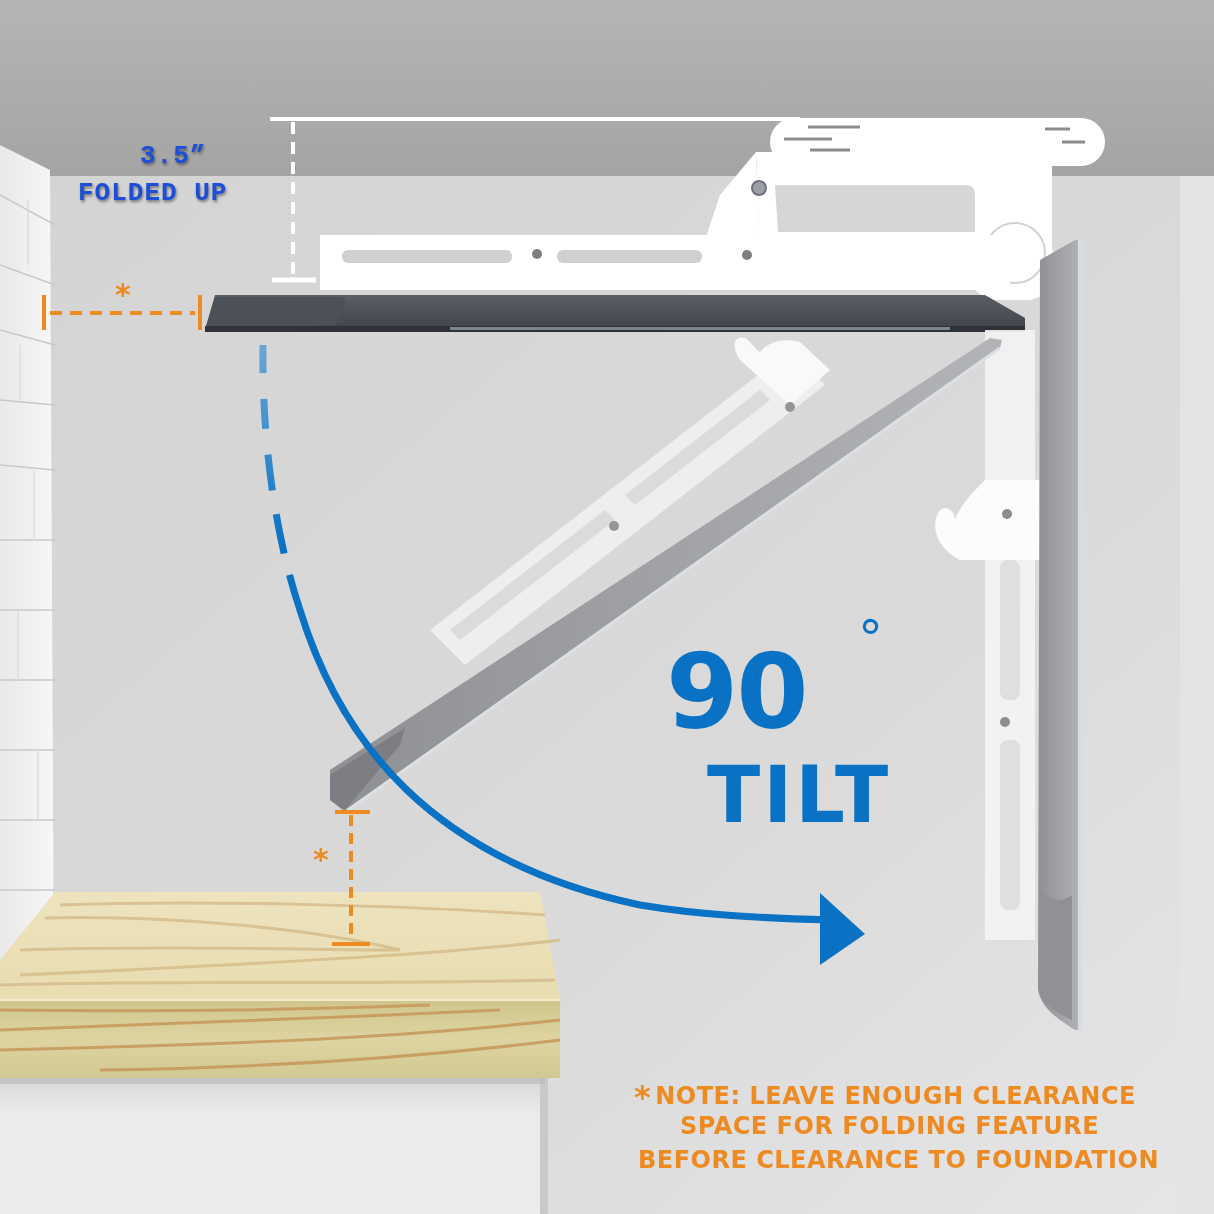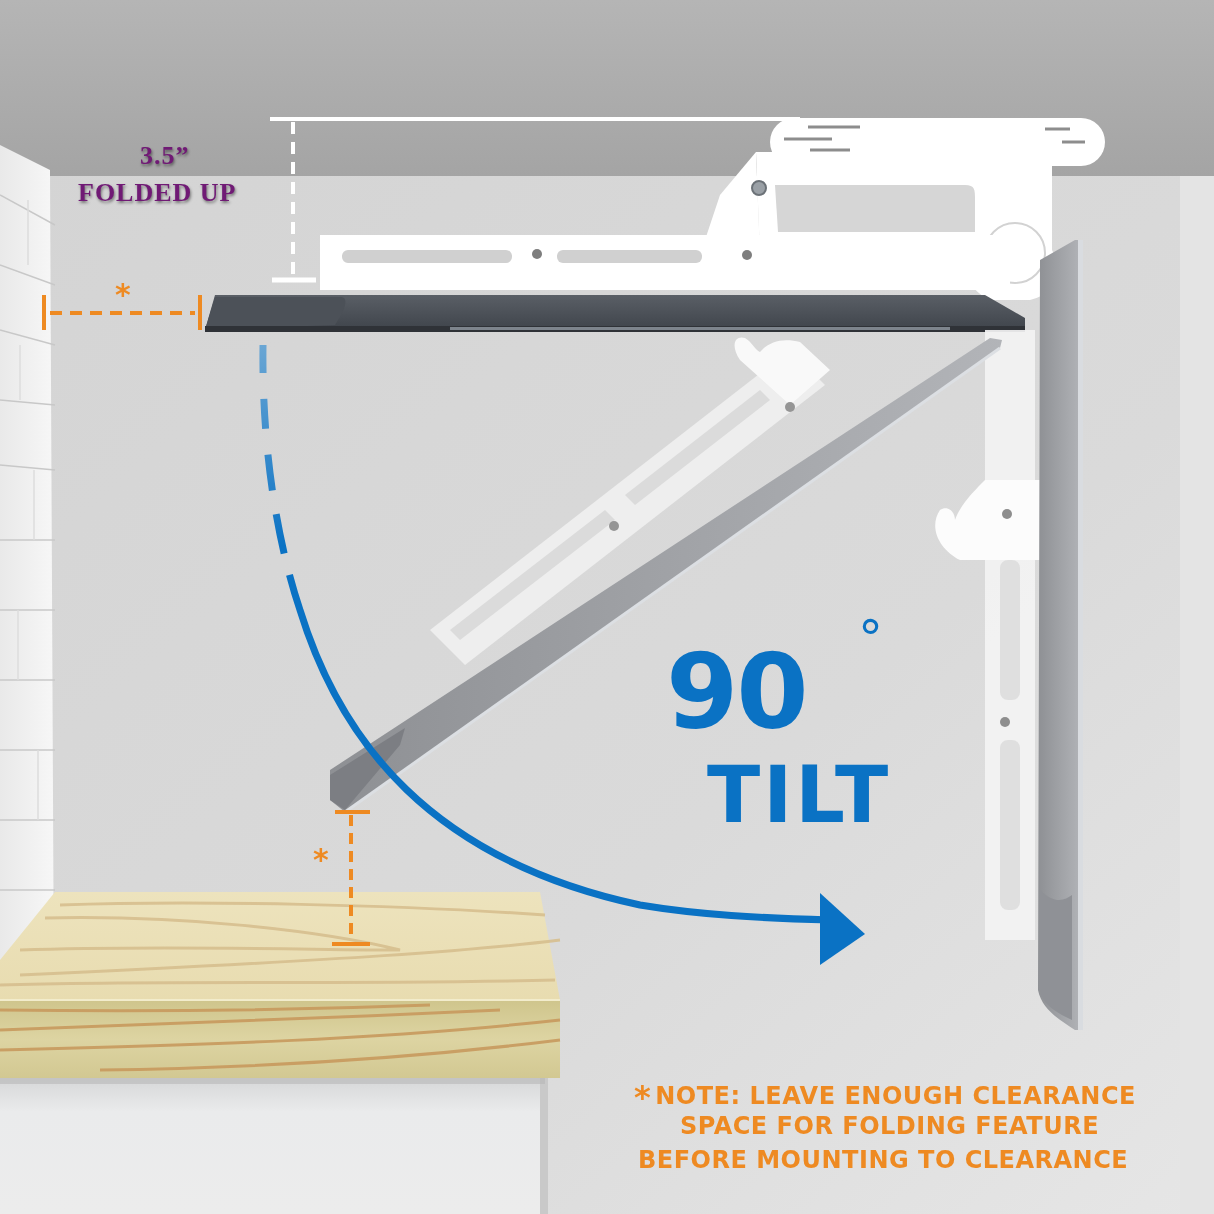--- a/index.html
+++ b/index.html
@@ -1,21 +1,21 @@
 <!DOCTYPE html>
 <html><head>
 <meta charset="utf-8">
 <style>
   html, body { margin: 0; padding: 0; }
   body { width: 1214px; height: 1214px; overflow: hidden; background: #d9d9d9; }
   #scene { position: relative; width: 1214px; height: 1214px; overflow: hidden; }
   svg#art { position: absolute; left: 0; top: 0; }
   .lbl-dim {
-    position: absolute; font-family: Liberation Serif, serif; font-weight: bold;
-    color: #701a75; text-shadow: 1px 2px 3px rgba(0,0,0,0.45); letter-spacing: 1px;
+    position: absolute; font-family: Liberation Mono, monospace; font-weight: bold;
+    color: #1d4ed8; text-shadow: 1px 2px 3px rgba(0,0,0,0.45); letter-spacing: 1px;
     text-align: center; line-height: 1;
   }
   #dim-value { left: 140px; top: 143px; font-size: 26px; }
   #dim-label { left: 78px; top: 180px; font-size: 26px; }
   .big-blue {
     position: absolute; font-family: "DejaVu Sans", sans-serif; font-weight: bold;
     color: #0a72c4; line-height: 1;
   }
   #tilt-deg { left: 666px; top: 640px; font-size: 104px; letter-spacing: -2px; }
   #tilt-deg-sym { left: 858px; top: 614px; font-size: 50px; font-weight: normal; }
@@ -220,14 +220,14 @@
 
 <div class="ast" id="ast-top">*</div>
 <div class="ast" id="ast-bottom">*</div>
 
 <div class="big-blue" id="tilt-deg">90</div>
 <div class="big-blue" id="tilt-deg-sym">°</div>
 <div class="big-blue" id="tilt-word">TILT</div>
 
 <div class="note" id="note-l1"><span class="ast-inline">*</span><span>NOTE: LEAVE ENOUGH CLEARANCE</span></div>
 <div class="note" id="note-l2">SPACE FOR FOLDING FEATURE</div>
-<div class="note" id="note-l3">BEFORE MOUNTING TO CLEARANCE</div>
+<div class="note" id="note-l3">BEFORE CLEARANCE TO FOUNDATION</div>
 </div>
 
 </body></html>

